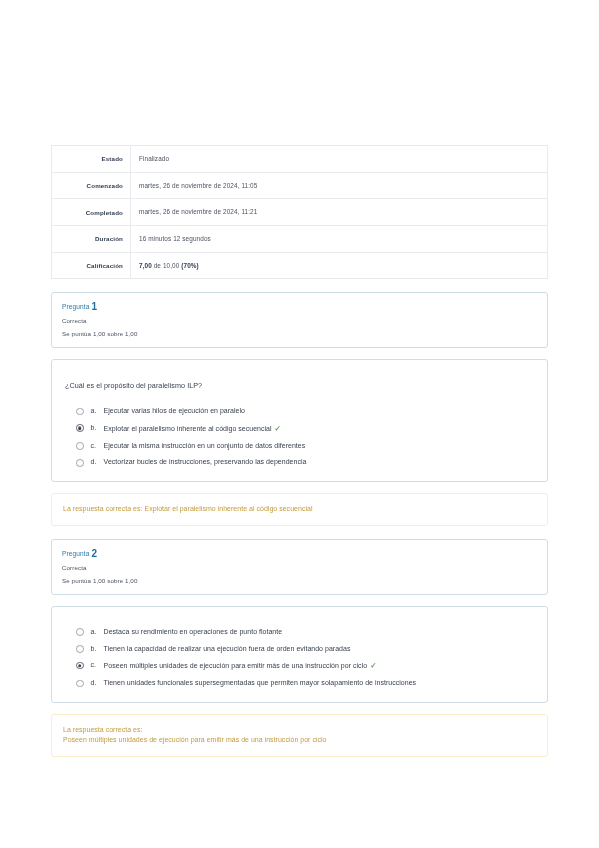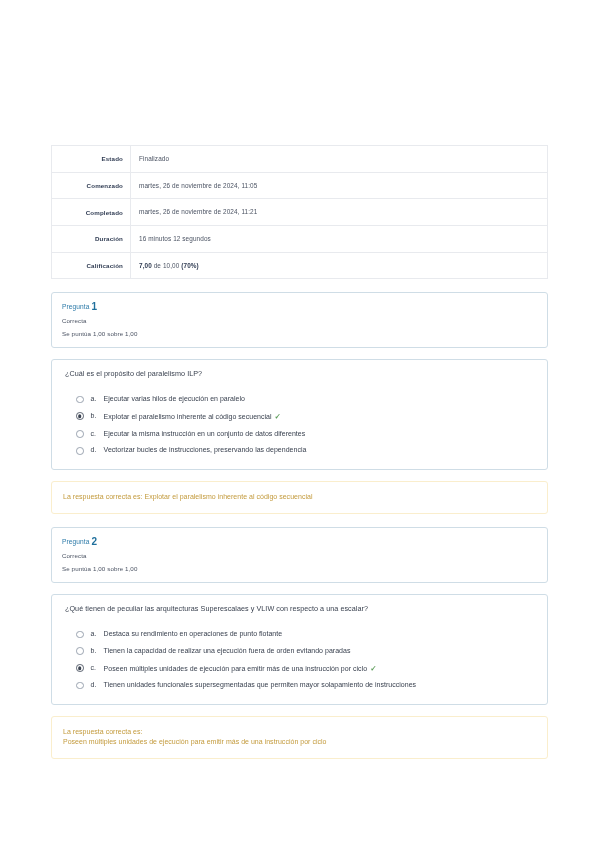--- a/index.html
+++ b/index.html
@@ -100,21 +100,21 @@
   }
   .q-points {
     font-size: 6.2px;
     color: #4a5262;
     letter-spacing: 0.1px;
     line-height: 1;
   }
 
   .q-body {
     margin-top: 11px;
-    padding: 9px 13px 14px 13px;
+    padding: 21px 13px 14px 13px;
   }
   .q-text {
     font-size: 7.2px;
     color: #39414f;
     letter-spacing: 0.05px;
     line-height: 1.3;
     margin-bottom: 17px;
   }
 
   .answers {
@@ -261,21 +261,20 @@
           <div class="feedback-line">La respuesta correcta es: Explotar el paralelismo inherente al código secuencial</div>
         </div>
       </div>
       <div class="q-block">
         <div class="card q-head">
           <div class="q-head-title"><span>Pregunta</span><span class="qnum">2</span></div>
           <div class="q-state">Correcta</div>
           <div class="q-points">Se puntúa 1,00 sobre 1,00</div>
         </div>
         <div class="card q-body">
-          <div class="q-text">¿Qué tienen de peculiar las arquitecturas Superescalaes y VLIW con respecto a una escalar?</div>
           <div class="answers">
             <div class="answer">
               <span class="radio"></span>
               <span class="ans-letter">a.</span>
               <span class="ans-text"><span>Destaca su rendimiento en operaciones de punto flotante</span></span>
             </div>
             <div class="answer">
               <span class="radio"></span>
               <span class="ans-letter">b.</span>
               <span class="ans-text"><span>Tienen la capacidad de realizar una ejecución fuera de orden evitando paradas</span></span>

